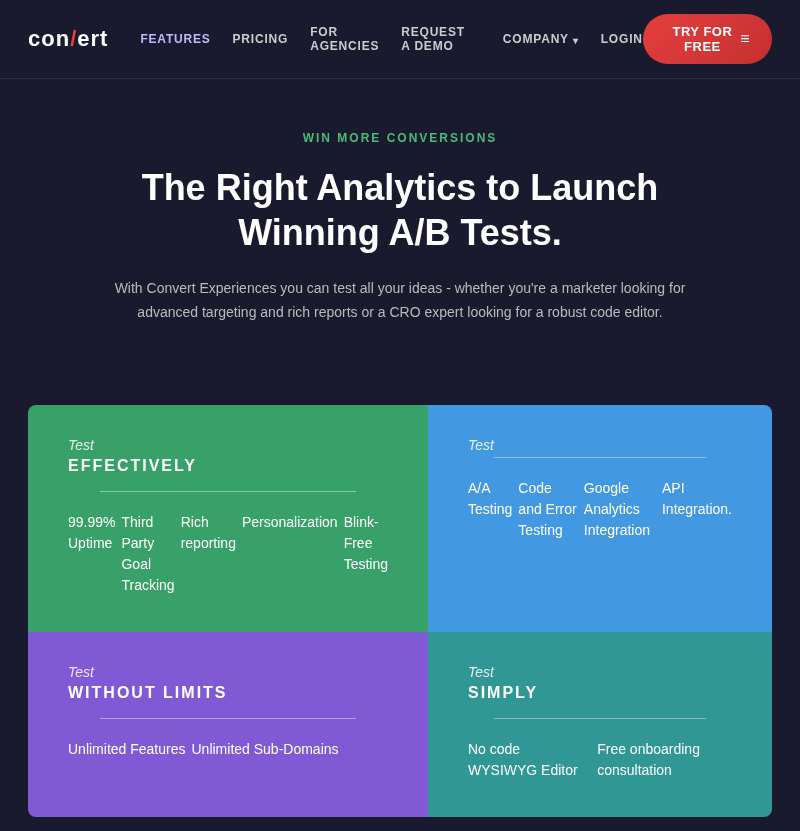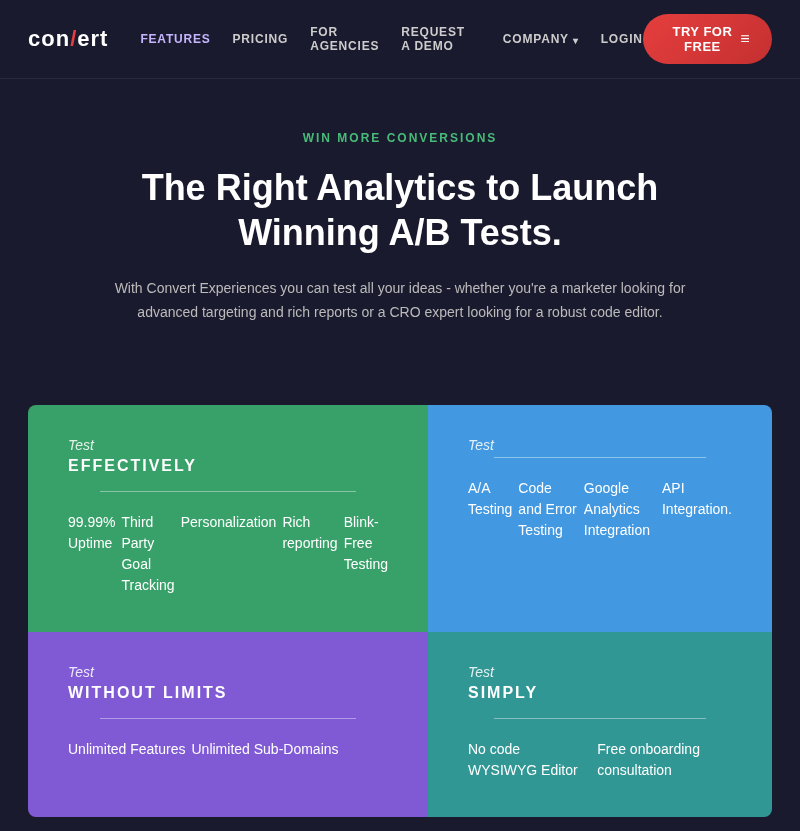--- a/index.html
+++ b/index.html
@@ -188,22 +188,22 @@
 </section>
 
 <div class="features-grid">
 <div class="feature-card card-green">
       <div class="card-test-label">Test</div>
       <div class="card-title">EFFECTIVELY</div>
       <hr class="card-divider">
       <ul class="card-items">
         <li>99.99% Uptime</li>
         <li>Third Party Goal Tracking</li>
+        <li>Rich reporting</li>
         <li>Personalization</li>
-        <li>Rich reporting</li>
         <li>Blink-Free Testing</li>
       </ul>
     </div>
     <div class="feature-card card-blue">
       <div class="card-test-label">Test</div>
       <hr class="card-divider">
       <ul class="card-items">
         <li>A/A Testing</li>
         <li>Code and Error Testing</li>
         <li>Google Analytics Integration</li>

